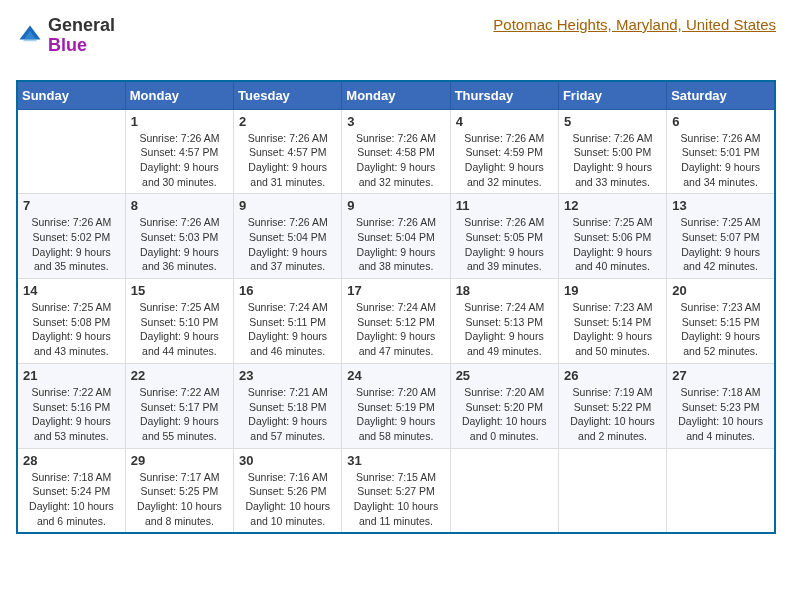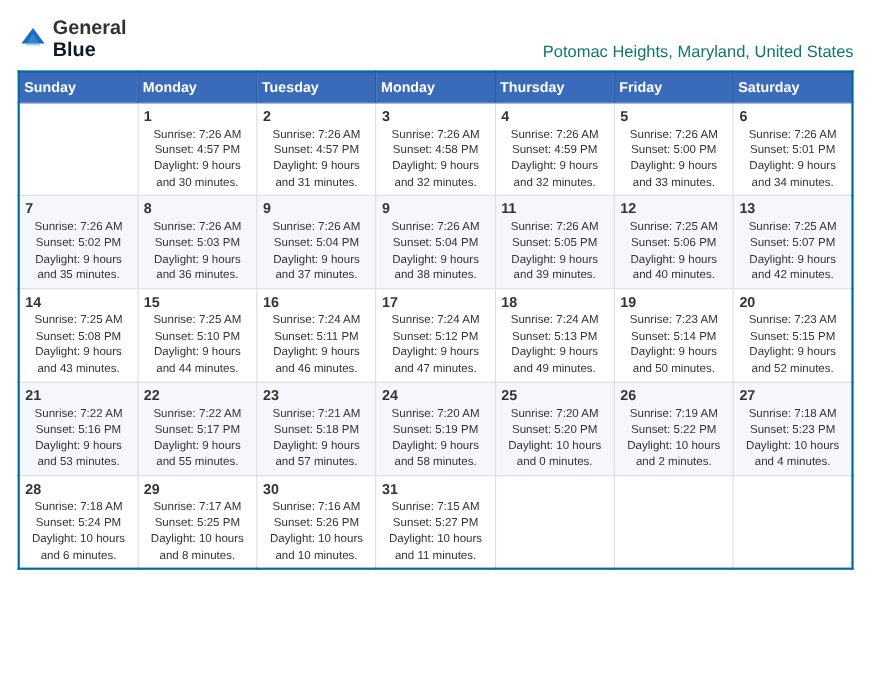--- a/index.html
+++ b/index.html
@@ -6,51 +6,52 @@
     body {
       font-family: Arial, sans-serif;
       background: #fff;
       width: 792px;
       min-height: 612px;
       padding: 16px;
     }
     .header {
       display: flex;
       justify-content: space-between;
-      align-items: flex-end;
-      margin-bottom: 8px;
+      align-items: flex-start;
+      margin-bottom: 24px;
       gap: 30px;
     }
     .logo {
       display: flex;
       align-items: center;
       gap: 4px;
     }
     .logo-text {
       font-size: 18px;
       font-weight: bold;
       line-height: 1.1;
     }
     .logo-general { color: #333; }
-    .logo-blue { color: #0f172a; }
+    .logo-blue { color: #a21caf; }
     .logo-icon {
       width: 28px;
       height: 28px;
     }
     .title-block {
       text-align: right;
     }
     .month-year {
       font-size: 32px;
       font-weight: bold;
       color: #333;
     }
     .location {
       font-size: 15px;
-      color: #0f766e;
+      color: #a16207;
+      text-decoration: underline;
     }
     .calendar {
       width: 100%;
       border-collapse: collapse;
       border: 2px solid #0369a1;
     }
     .calendar th {
       background: #3a6bba;
       color: #fff;
       font-size: 13px;

